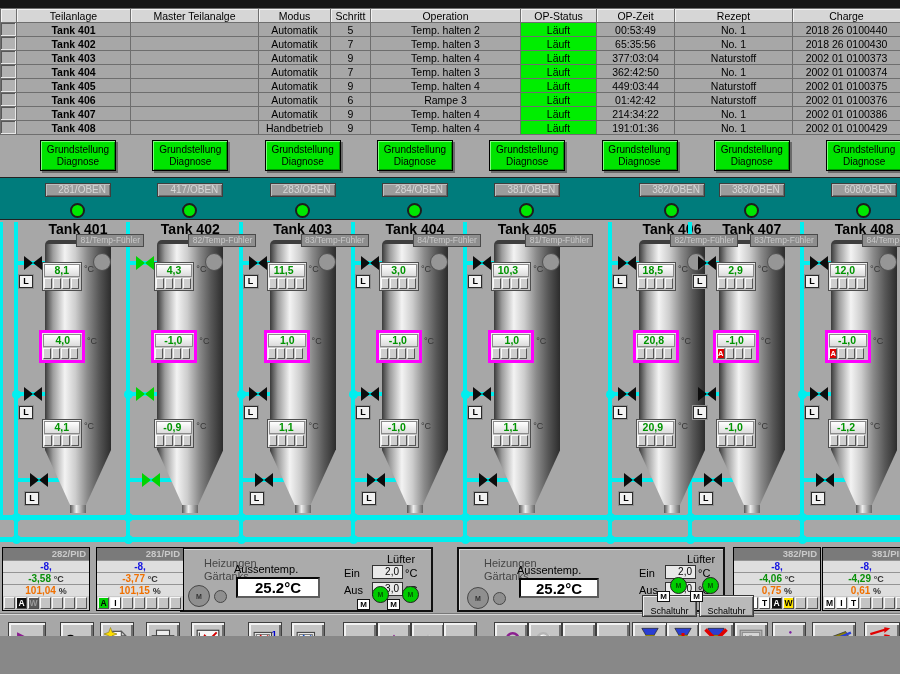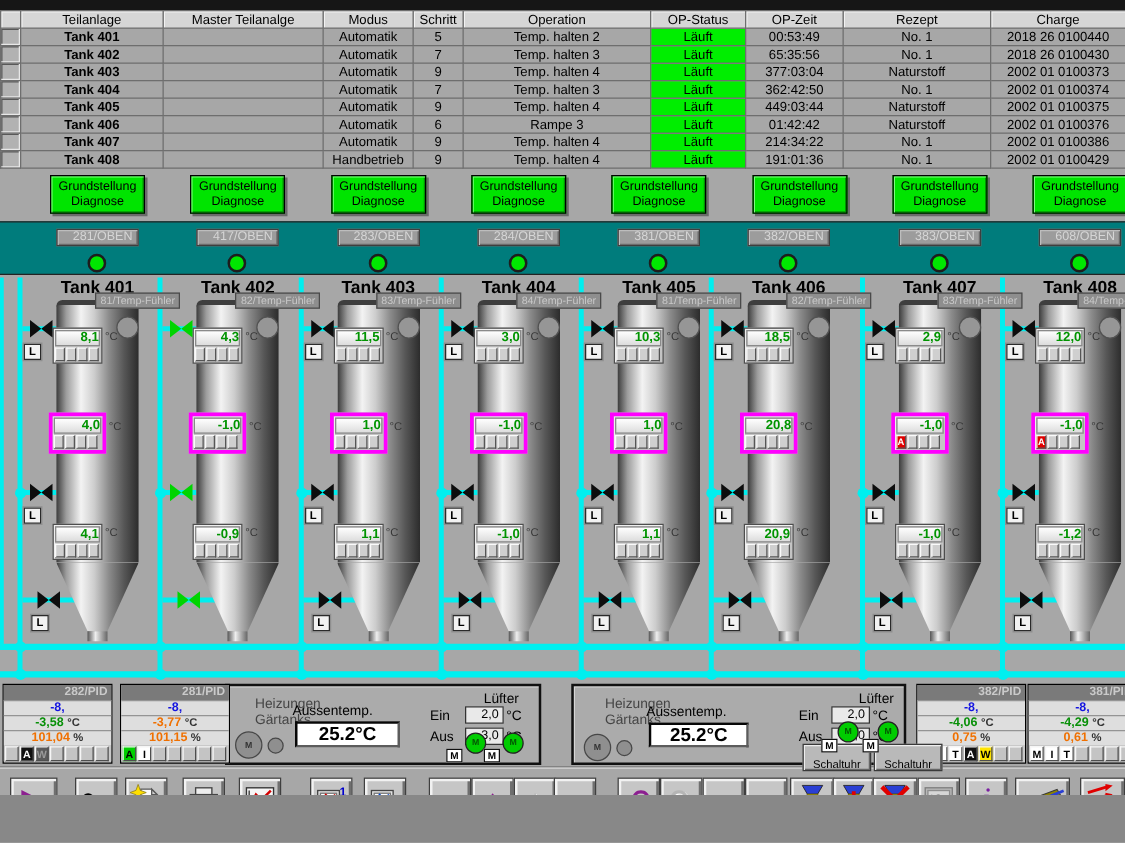--- a/index.html
+++ b/index.html
@@ -67,21 +67,21 @@
   }
   .outlet { position:absolute; left:56px; top:328px; width:16px; height:8px; z-index:1;
     background:linear-gradient(90deg,#555,#eee 40%,#666); }
   .vent { position:absolute; left:79px; top:76px; width:18px; height:18px; border-radius:50%;
     background:#969696; border:1px solid #525252; z-index:2; }
 
   .disp { position:absolute; width:40px; background:#c4c4c4; border:1px solid #4e4e4e;
     box-shadow:inset 1px 1px 0 #efefef; padding:1px; z-index:3; cursor:pointer; }
   .disp .val { height:13px; background:linear-gradient(180deg,#ffffff,#dcdcdc);
     border:1px solid #8a8a8a; font-size:10.5px; font-weight:bold; color:#009400;
-    text-align:right; line-height:11px; padding-right:0; }
+    text-align:right; line-height:11px; padding-right:10px; }
   .disp .segs { display:flex; margin-top:1px; }
   .disp .seg { width:8px; height:11px; background:#cfcfcf; margin-right:1px;
     border:1px solid; border-color:#fafafa #555 #555 #fafafa;
     font-size:7.5px; font-weight:bold; line-height:9px; text-align:center; color:#cfcfcf; }
   .d-top { left:28px; top:85px; }
   .d-mid { left:25px; top:153px; border:3px solid #ff00ff; width:46px; }
   .d-bot { left:28px; top:242px; }
   .unit { position:absolute; font-size:9px; color:#353535; z-index:3; }
   .u-top { left:70px; top:87px; } .u-mid { left:73px; top:159px; } .u-bot { left:70px; top:244px; }
   .tank.alarm .seg-a { background:#e00000; color:#fff; }
@@ -614,21 +614,21 @@
     </div>
     <div class="unit u-bot">°C</div>
 
     <div class="valve vv-top"></div>
     <div class="valve vv-mid"></div>
     <div class="valve vv-bot"></div>
     <div class="lbox l-top">L</div>
     <div class="lbox l-mid">L</div>
     <div class="lbox l-bot">L</div>
   </div>
-      <div class="tank v-black" style="left: 567px;">
+      <div class="tank v-black" style="left: 608px;">
     <div class="vpipe"></div>
     <div class="stub s-top"></div>
     <div class="stub s-mid"></div>
     <div class="stub s-bot"></div>
     <div class="dot" style="top:213px"></div>
     <div class="dot" style="top:336px"></div>
     <div class="dot" style="top:358px"></div>
 
     <div class="oben">382/OBEN</div>
     <div class="lamp"></div>

